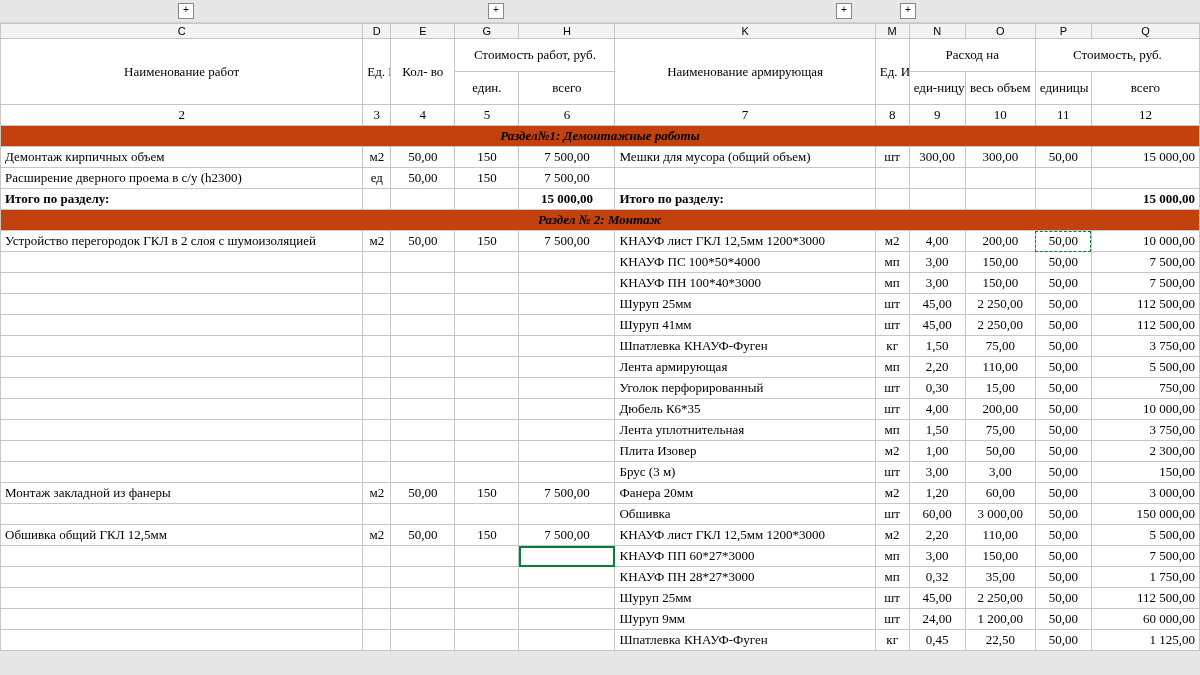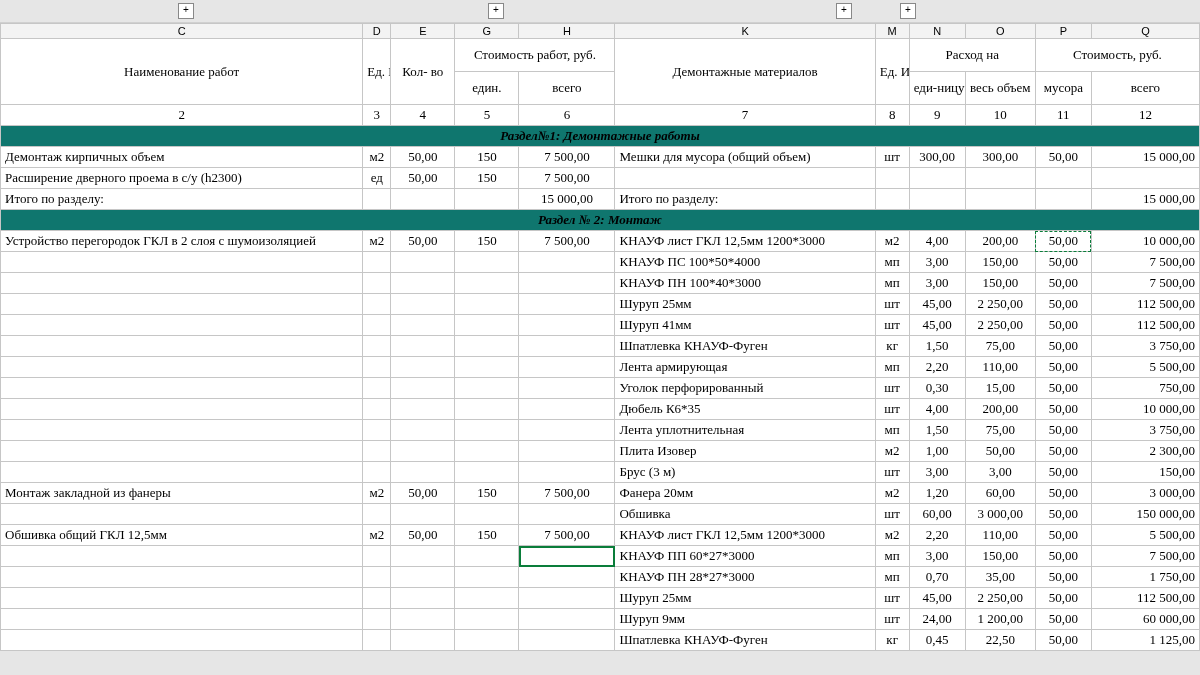--- a/index.html
+++ b/index.html
@@ -5,24 +5,24 @@
   html,body{margin:0;padding:0;background:#e6e6e6;font-family:"Times New Roman",serif;font-size:13px;color:#000;}
   .sheet{width:1200px;height:675px;overflow:hidden;background:#e6e6e6;}
   .outline{height:22px;position:relative;border-bottom:1px solid #d0d0d0;}
   .plus{position:absolute;top:3px;width:14px;height:14px;border:1px solid #888;background:#fff;font-size:10px;line-height:12px;text-align:center;font-family:Arial;cursor:pointer;}
   table{border-collapse:collapse;table-layout:fixed;width:100%;}
   th,td{border:1px solid #c6c6c6;padding:1px 4px;overflow:hidden;white-space:nowrap;background:#fff;}
   th{font-weight:normal;background:#f3f3f3;font-family:Arial;font-size:11px;text-align:center;}
   .hdr td{text-align:center;height:30px;background:#fff;}
   .hdr .tall{height:56px;}
   .num td{text-align:center;height:18px;}
-  .section td{background:#0f766e;font-style:italic;font-weight:bold;text-align:center;height:18px;}
+  .section td{background:#c2410c;font-style:italic;font-weight:bold;text-align:center;height:18px;}
   .grid td{height:18px;}
   .c{text-align:center;} .r{text-align:right;} .l{text-align:left;}
-  .b{font-weight:normal;margin-top:15px;}
+  .b{font-weight:bold;margin-top:15px;}
   .sel{outline:2px solid #0a7d3a;outline-offset:-2px;}
   .copy{outline:1px dashed #0a7d3a;outline-offset:-1px;}
   col.C{width:362px;} col.D{width:28px;} col.E{width:64px;} col.G{width:64px;} col.H{width:96px;}
   col.K{width:260px;} col.M{width:34px;} col.N{width:56px;} col.O{width:70px;} col.P{width:56px;} col.Q{width:108px;}
 </style>
 </head>
 <body>
 <div class="sheet">
 
 <div class="outline">
@@ -60,31 +60,31 @@
   <th>P</th>
   <th>Q</th>
 </tr>
 </thead>
 <tbody id="tb">
 <tr class="hdr">
   <td rowspan="2" class="tall">Наименование работ</td>
   <td rowspan="2" class="tall">Ед. Изм.</td>
   <td rowspan="2" class="tall">Кол- во</td>
   <td colspan="2">Стоимость работ, руб.</td>
-  <td rowspan="2" class="tall">Демонтажные материалов</td>
+  <td rowspan="2" class="tall">Наименование армирующая</td>
   <td rowspan="2" class="tall">Ед. Изм.</td>
   <td colspan="2">Расход на</td>
   <td colspan="2">Стоимость, руб.</td>
 </tr>
 <tr class="hdr">
   <td>един.</td>
   <td>всего</td>
   <td>еди-ницу</td>
   <td>весь объем</td>
-  <td>мусора</td>
+  <td>единицы</td>
   <td>всего</td>
 </tr>
 <tr class="num">
   <td>2</td>
           <td>3</td>
   <td>4</td>
           <td>5</td>
   <td>6</td>
           <td>7</td>
   <td>8</td>
@@ -347,21 +347,21 @@
           <td class="r">7 500,00</td>
         </tr>
         <tr class="grid">
           <td class="l"></td>
           <td class="c"></td>
           <td class="c"></td>
           <td class="c"></td>
           <td class="c"></td>
           <td class="l">КНАУФ ПН 28*27*3000</td>
           <td class="c">мп</td>
-          <td class="c">0,70</td>
+          <td class="c">0,32</td>
           <td class="c">35,00</td>
           <td class="c">50,00</td>
           <td class="r">1 750,00</td>
         </tr>
         <tr class="grid">
           <td class="l"></td>
           <td class="c"></td>
           <td class="c"></td>
           <td class="c"></td>
           <td class="c"></td>

